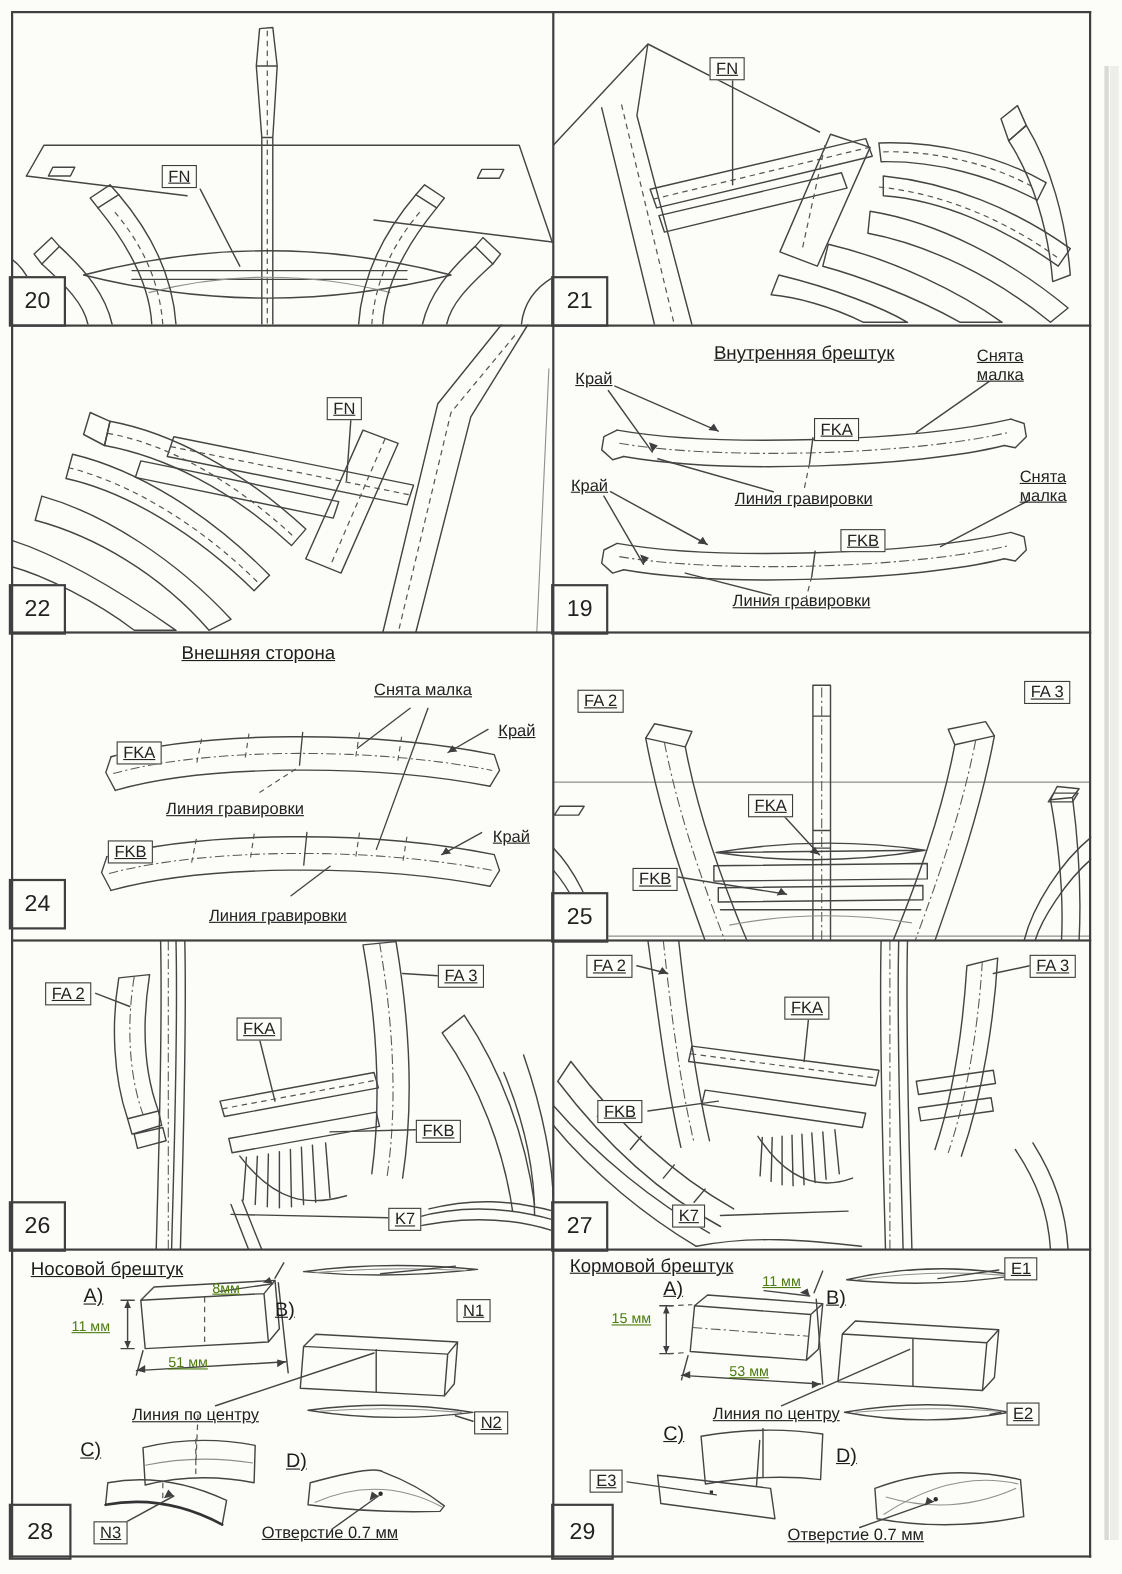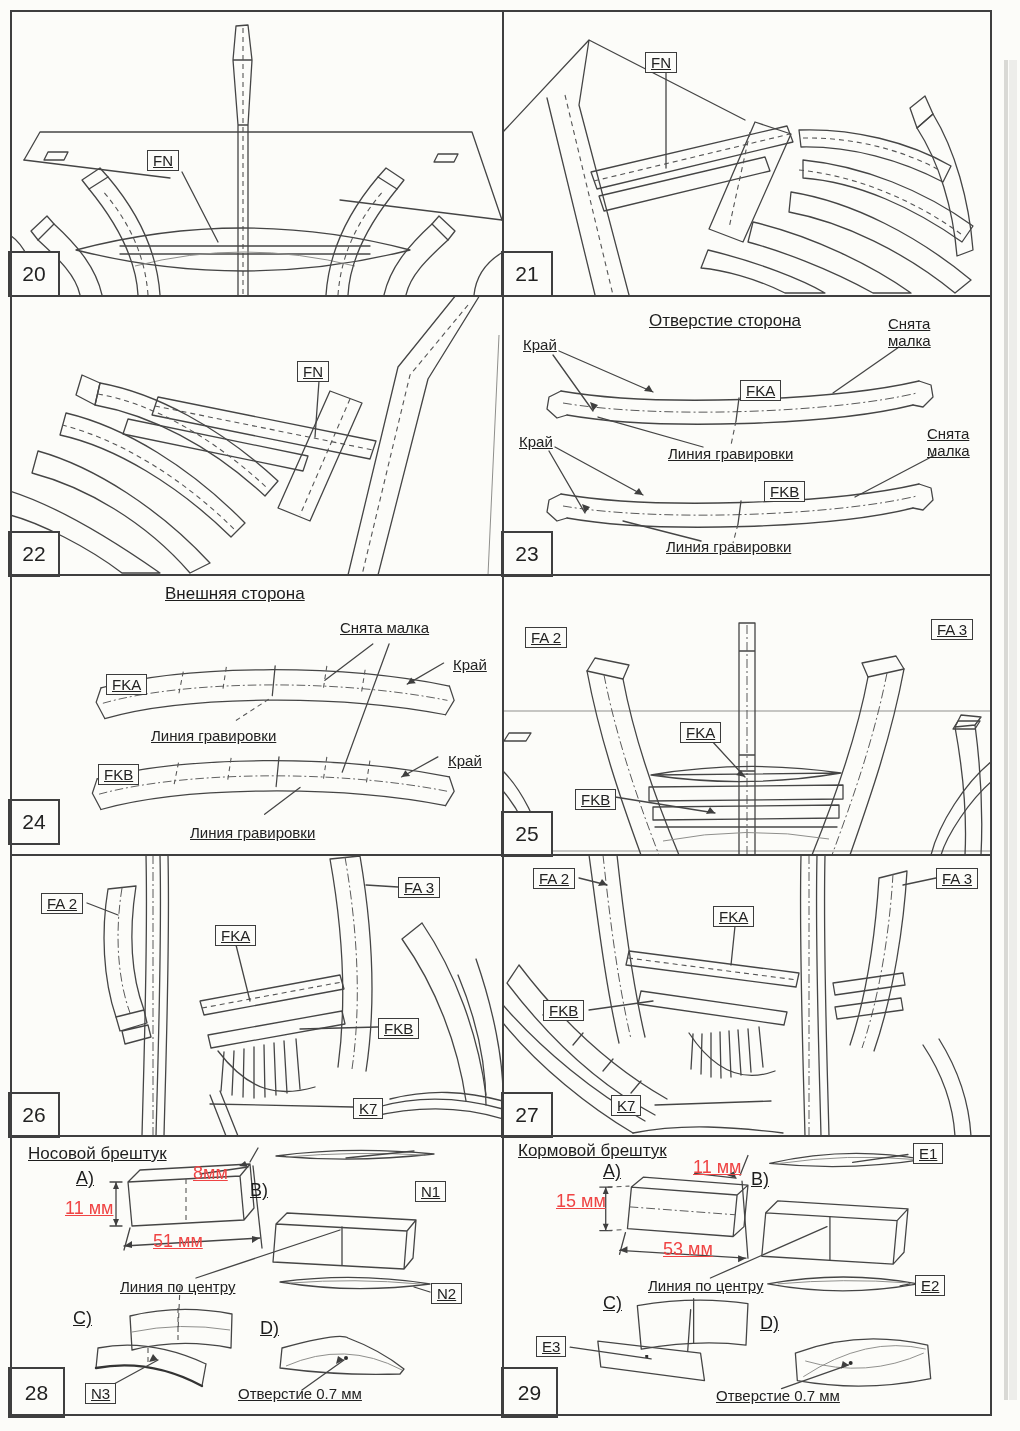--- a/index.html
+++ b/index.html
@@ -16,21 +16,21 @@
   .lt{stroke:#8f8f8c;fill:none;stroke-width:1;}
   .fl{fill:#3f3f3f;stroke:none;}
   .dot{fill:#2b2b2b;stroke:none;}
   
   .lbl{position:absolute;white-space:nowrap;text-decoration:underline;}
   .box{border:1.4px solid #3c3c3c;background:#fcfcf9;padding:0 5px;font-size:15px;line-height:19px;color:#222;}
   .ann{font-size:15px;color:#222;}
   .pre{white-space:pre-line;line-height:17px;}
   .ptitle{font-size:17px;color:#1d1d1d;}
   .step{font-size:18px;color:#1d1d1d;}
-  .dim{font-size:18px;color:#ef4444;}
+  .dim{font-size:13px;color:#4d7c0f;}
   .num{position:absolute;left:-2px;bottom:-2px;border:2px solid #3f3f3f;background:#fcfcf9;
        width:48px;height:42px;display:flex;align-items:center;justify-content:center;
        font-size:21px;color:#222;}
   .num.big{width:53px;height:47px;}
   .scan-edge{position:absolute;top:60px;height:1340px;}
 </style>
 </head>
 <body>
 
 <div class="page">
@@ -155,33 +155,33 @@
       <g>
         <path class="s" d="M56,56 L150,97 M50,60 L90,116"></path>
         <path class="s" d="M396,52 L330,98"></path>
         <path class="s" d="M200,152 L95,122"></path>
         <path class="s" d="M52,152 L140,200 M46,156 L82,218"></path>
         <path class="s" d="M432,160 L352,202"></path>
         <path class="s" d="M198,246 L120,226"></path>
         <path class="fl" d="M150,97 l-9,-1 l5,-6 z M90,116 l-3,-9 l8,3 z M140,200 l-9,-1 l5,-6 z M82,218 l-3,-9 l8,3 z"></path>
       </g>
     </svg>
-    <div class="lbl ptitle" style="left:146px;top:16px;">Отверстие сторона</div>
+    <div class="lbl ptitle" style="left:146px;top:16px;">Внутренняя брештук</div>
     <div class="lbl ann" style="left:20px;top:41px;">Край</div>
     <div class="lbl ann pre" style="left:385px;top:20px;">Снята
 малка</div>
     <div class="lbl box" style="left:237px;top:85px;">FKA</div>
     <div class="lbl ann" style="left:16px;top:138px;">Край</div>
     <div class="lbl ann" style="left:165px;top:150px;">Линия гравировки</div>
     <div class="lbl ann pre" style="left:424px;top:130px;">Снята
 малка</div>
     <div class="lbl box" style="left:261px;top:186px;">FKB</div>
     <div class="lbl ann" style="left:163px;top:243px;">Линия гравировки</div>
     <div class="num">
-        <span>23</span>
+        <span>19</span>
       </div>
   </div>
 
   <div class="panel" style="left:10px;top:575px;width:493px;height:268px;">
     <svg class="art" viewBox="0 0 493 280">
       <g>
         <path class="s" d="M84,118 C170,94 330,92 448,116 M88,150 C170,126 330,124 444,146"></path>
         <path class="s" d="M84,118 L79,133 L88,150 M448,116 L453,131 L444,146"></path>
         <path class="sdd" d="M86,134 C170,110 330,108 446,131"></path>
         <path class="s" d="M266,95 L263,126"></path>

